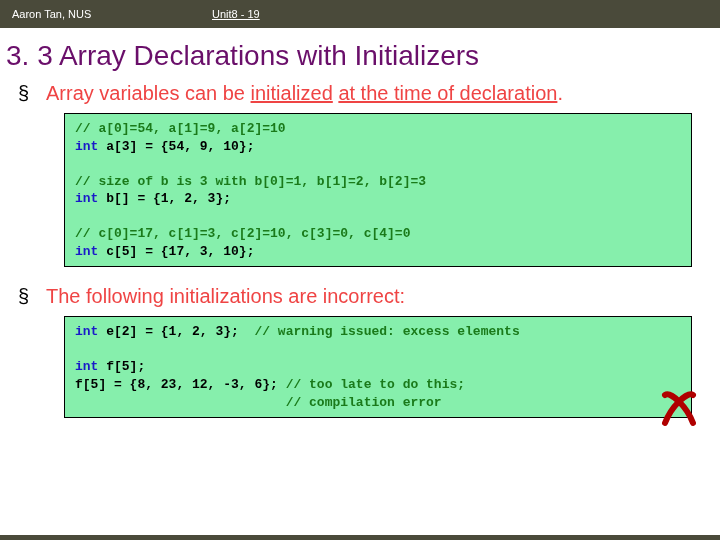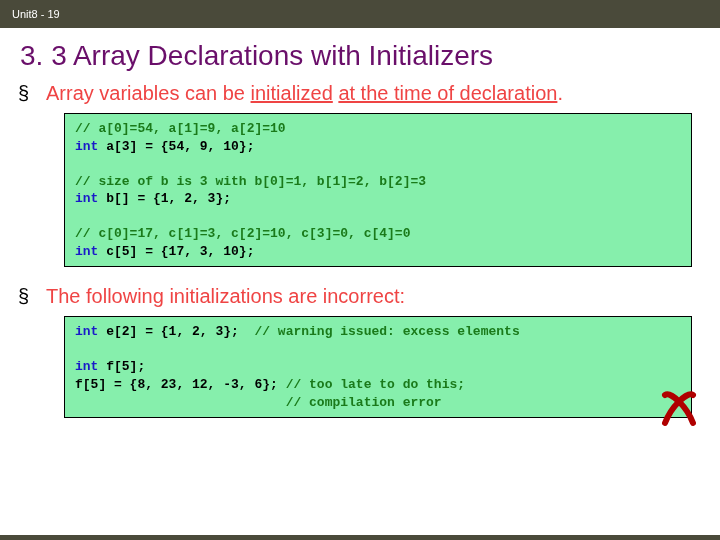--- a/index.html
+++ b/index.html
@@ -16,26 +16,26 @@
     height: 28px;
     background: #4a4a3a;
     color: #ffffff;
     display: flex;
     align-items: center;
     font-size: 11px;
     padding: 0 12px;
   }
   .header .author { flex: 0 0 auto; width: 200px; }
   .header .subject { flex: 1 1 auto; text-align: left; }
-  .header .unit { flex: 0 0 auto; text-align: right; }
+  .header .unit { flex: 0 0 auto; text-align: right; text-decoration: underline; }
   .title {
     color: #6a0f6a;
     font-size: 28px;
     font-weight: normal;
-    padding: 12px 18px 8px 20px;
+    padding: 12px 18px 8px 6px;
     font-family: Arial, sans-serif;
   }
   .content {
     padding: 0 18px;
   }
   .bullet-row {
     display: flex;
     align-items: flex-start;
     margin-bottom: 6px;
   }
@@ -76,20 +76,21 @@
     bottom: -12px;
     width: 40px;
     height: 40px;
   }
   .cross svg { width: 100%; height: 100%; }
 </style>
 </head>
 <body>
 
 <div class="header">
+  <div class="author">Aaron Tan, NUS</div>
   <div class="unit">Unit8 - 19</div>
 </div>
 
 <div class="title">3. 3 Array Declarations with Initializers</div>
 
 <div class="content">
 
   <div class="bullet-row">
     <div class="bullet">§</div>
     <div class="bullet-text">

